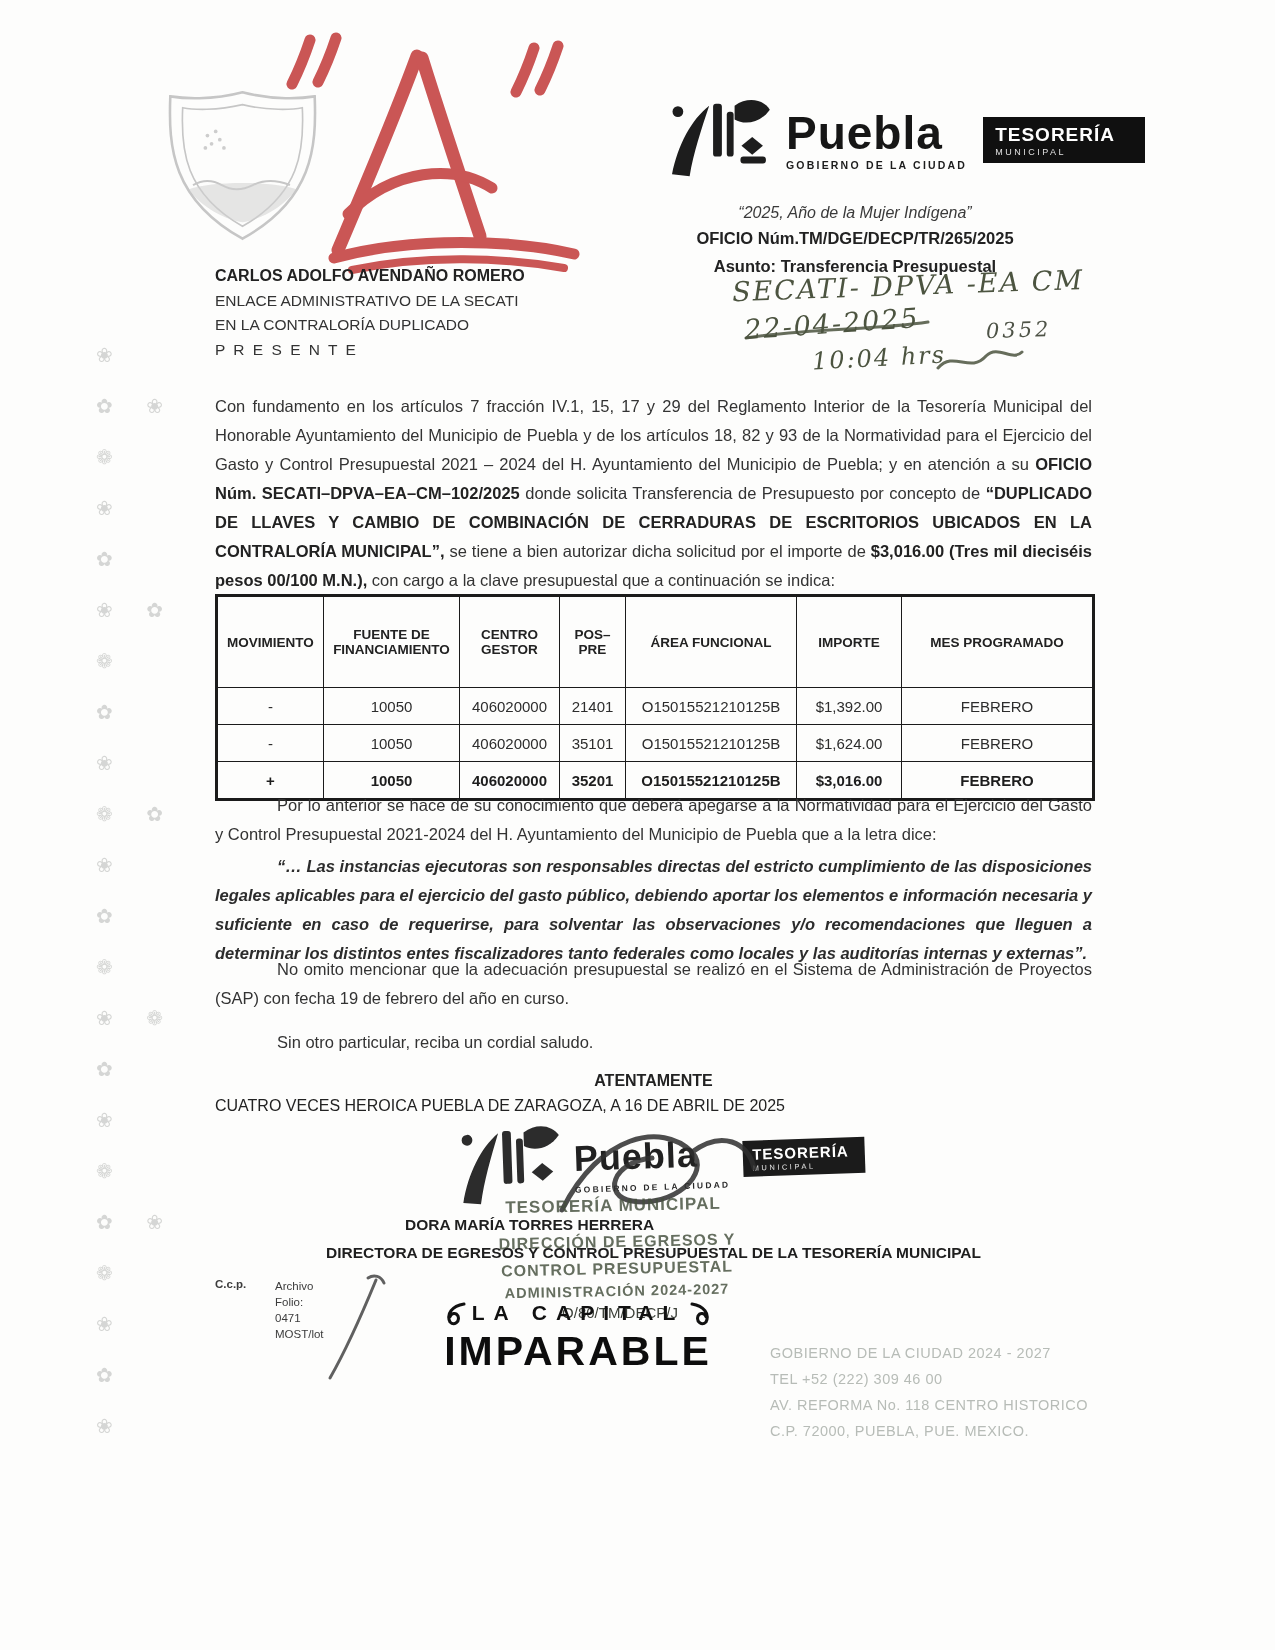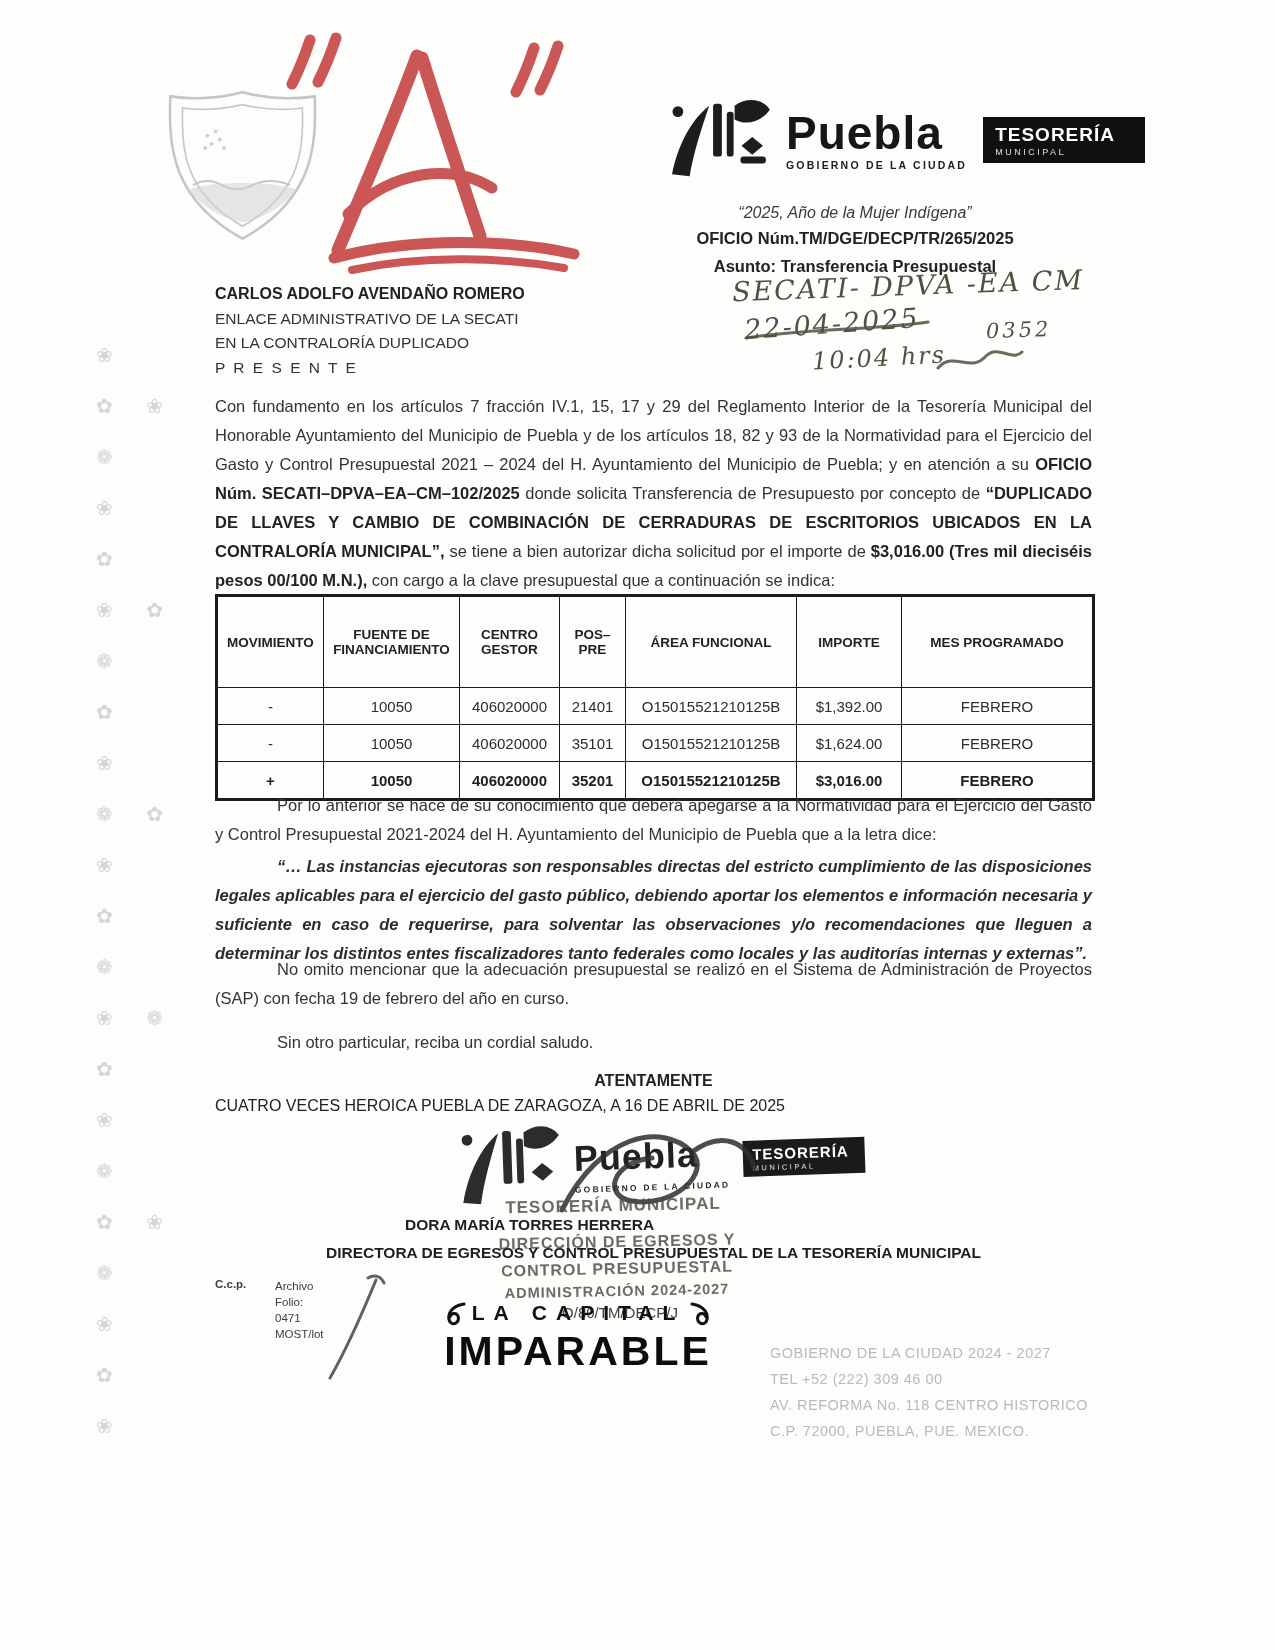--- a/index.html
+++ b/index.html
@@ -39,21 +39,21 @@
   .hand2 { left:744px; top:308px; font-size:27px; transform:rotate(-4deg); }
   .hand3 { left:812px; top:344px; font-size:24px; transform:rotate(-3deg); }
   .hand-folio { left:986px; top:318px; font-size:21px; color:#4e5347; transform:rotate(-2deg); letter-spacing:3px; }
   .hand-scribbles { position:absolute; left:716px; top:252px; }
 
   
   .red-a { position:absolute; left:262px; top:16px; }
   .crest { position:absolute; left:160px; top:86px; opacity:.85; }
 
   
-  .addressee { position:absolute; left:215px; top:282px; width:460px; line-height:24.5px; }
+  .addressee { position:absolute; left:215px; top:264px; width:460px; line-height:24.5px; }
   .addressee .a-name { font-size:16px; font-weight:bold; color:#222; }
   .addressee .a-line { font-size:15.5px; color:#333; }
   .addressee .a-presente { font-size:15.5px; color:#333; letter-spacing:2px; }
 
   
   .para { position:absolute; left:215px; width:877px; font-size:16.5px; line-height:29px; text-align:justify; color:#333; }
   .p1 { top:392px; }
   .p2 { top:791px; text-indent:62px; }
   .quote { top:852px; text-indent:62px; font-weight:bold; font-style:italic; color:#2c2c2c; }
   .p3 { top:955px; text-indent:62px; }

